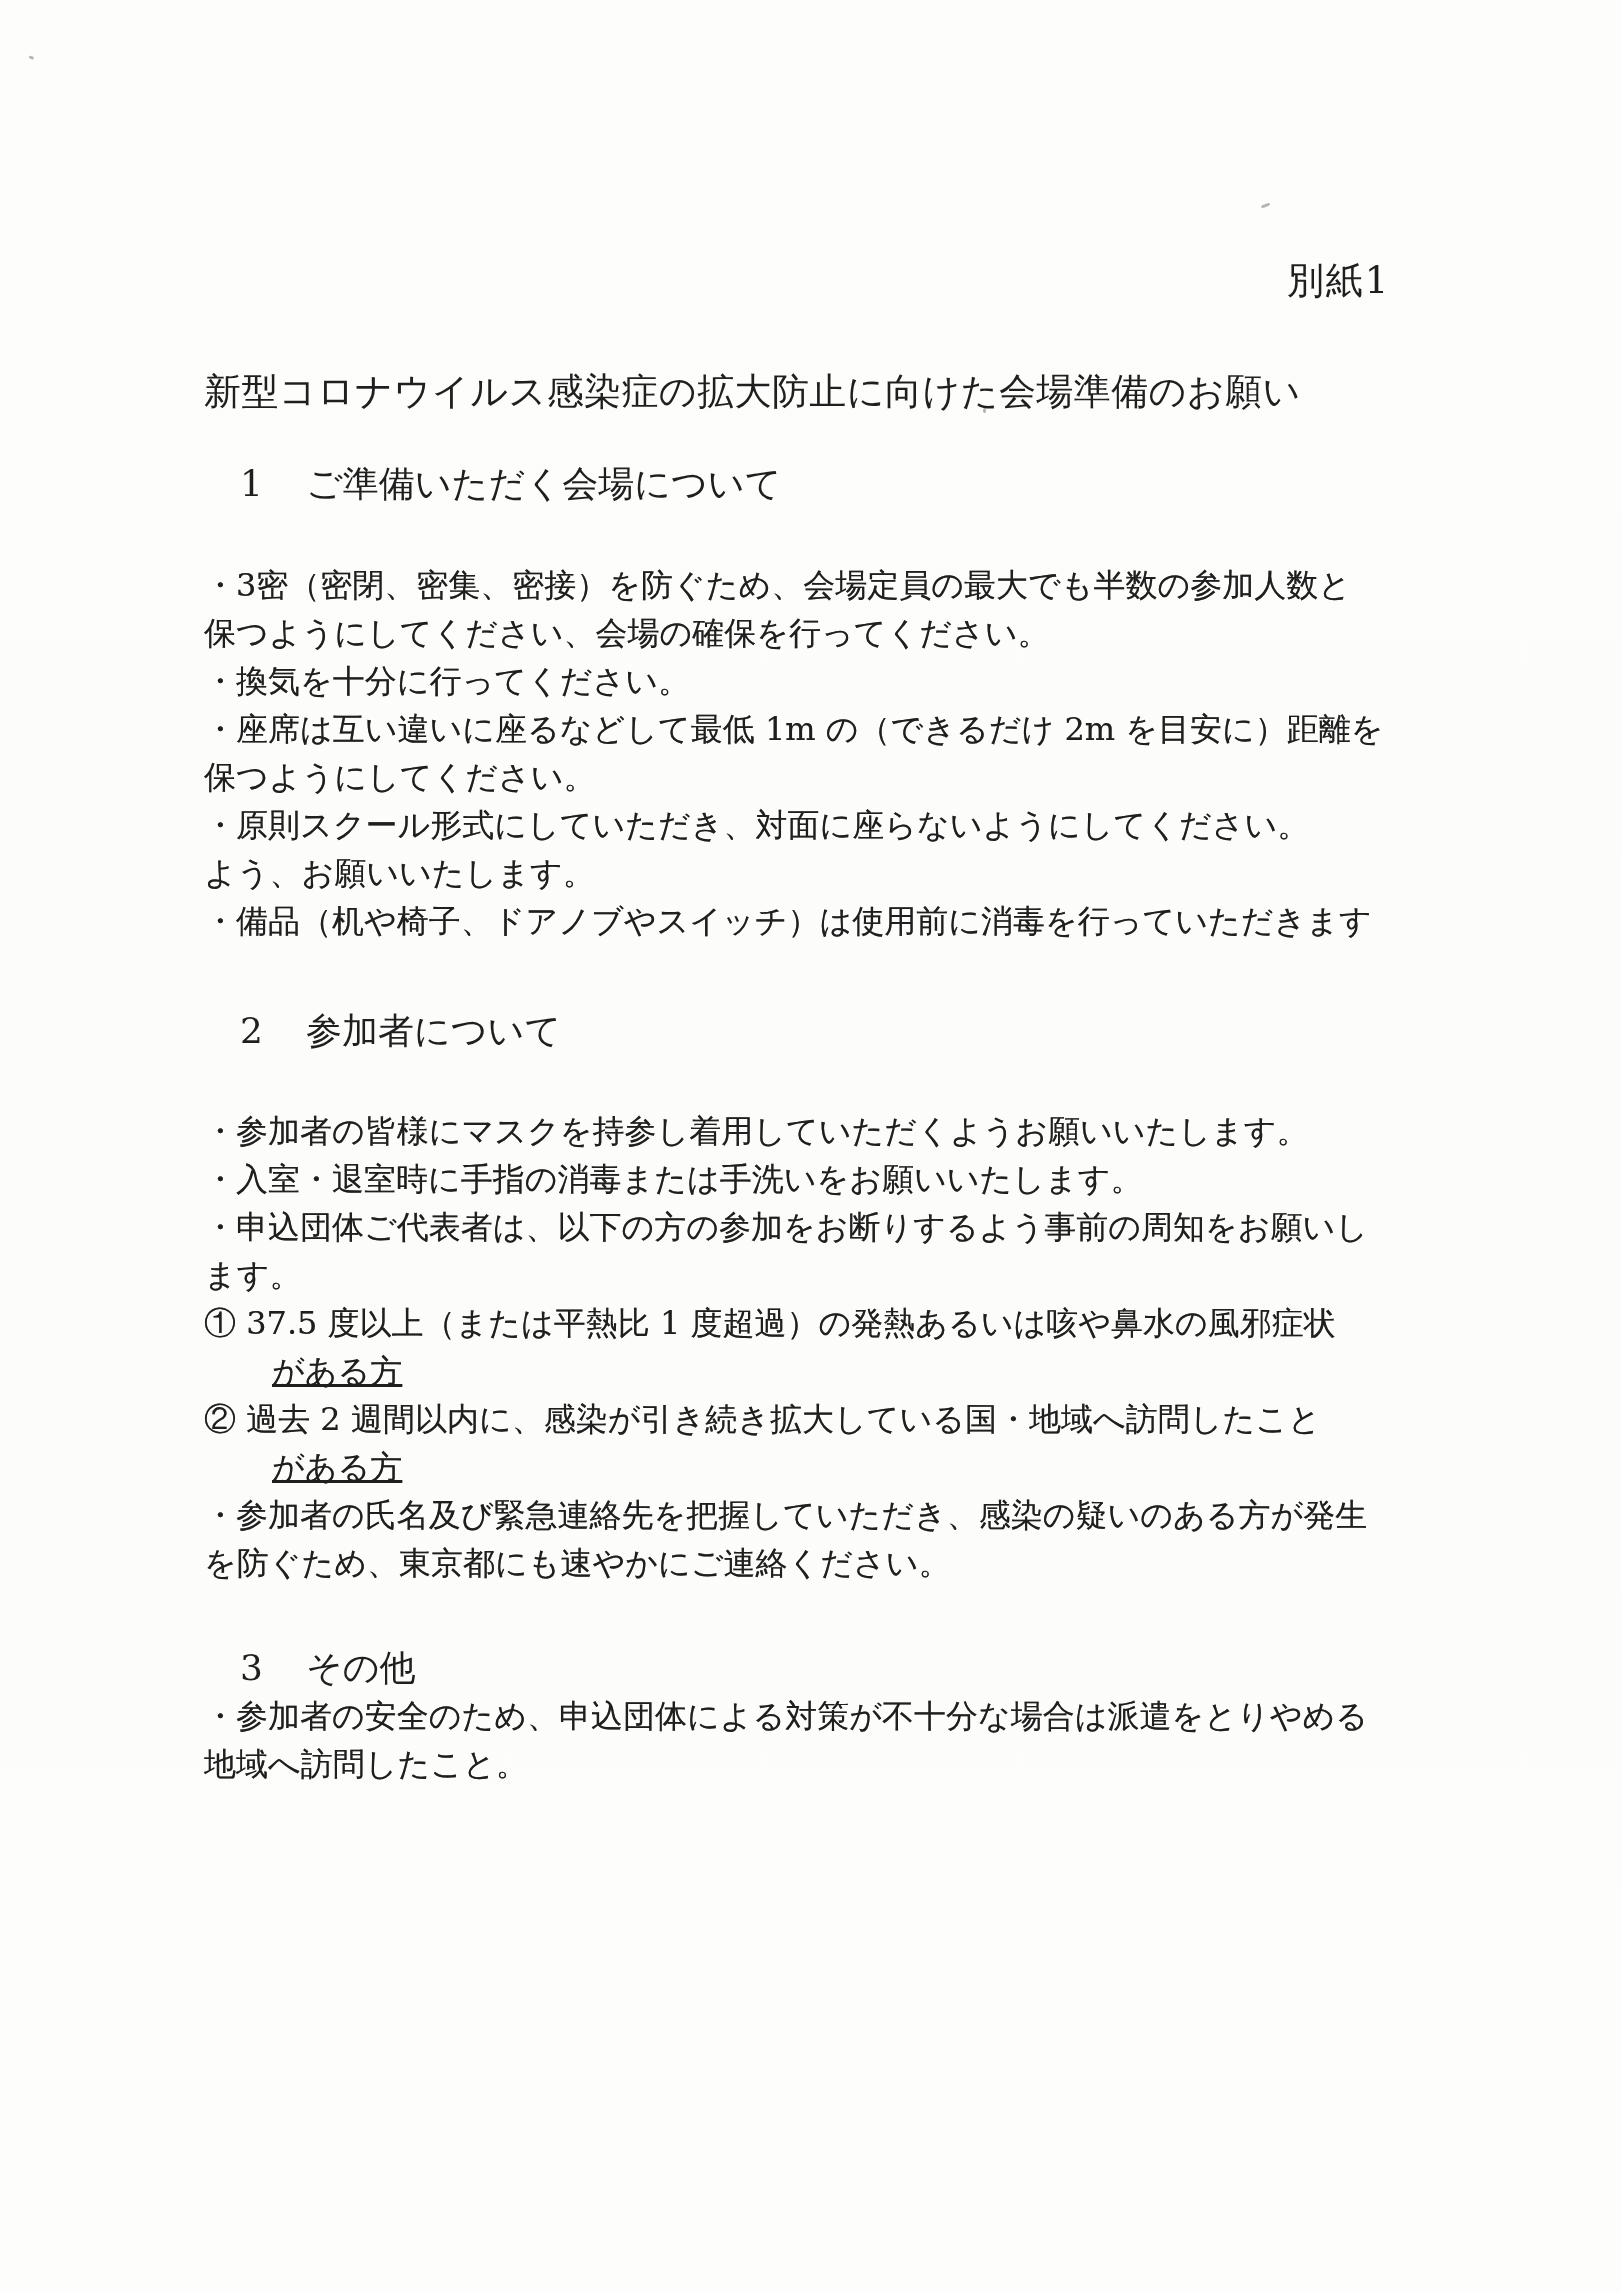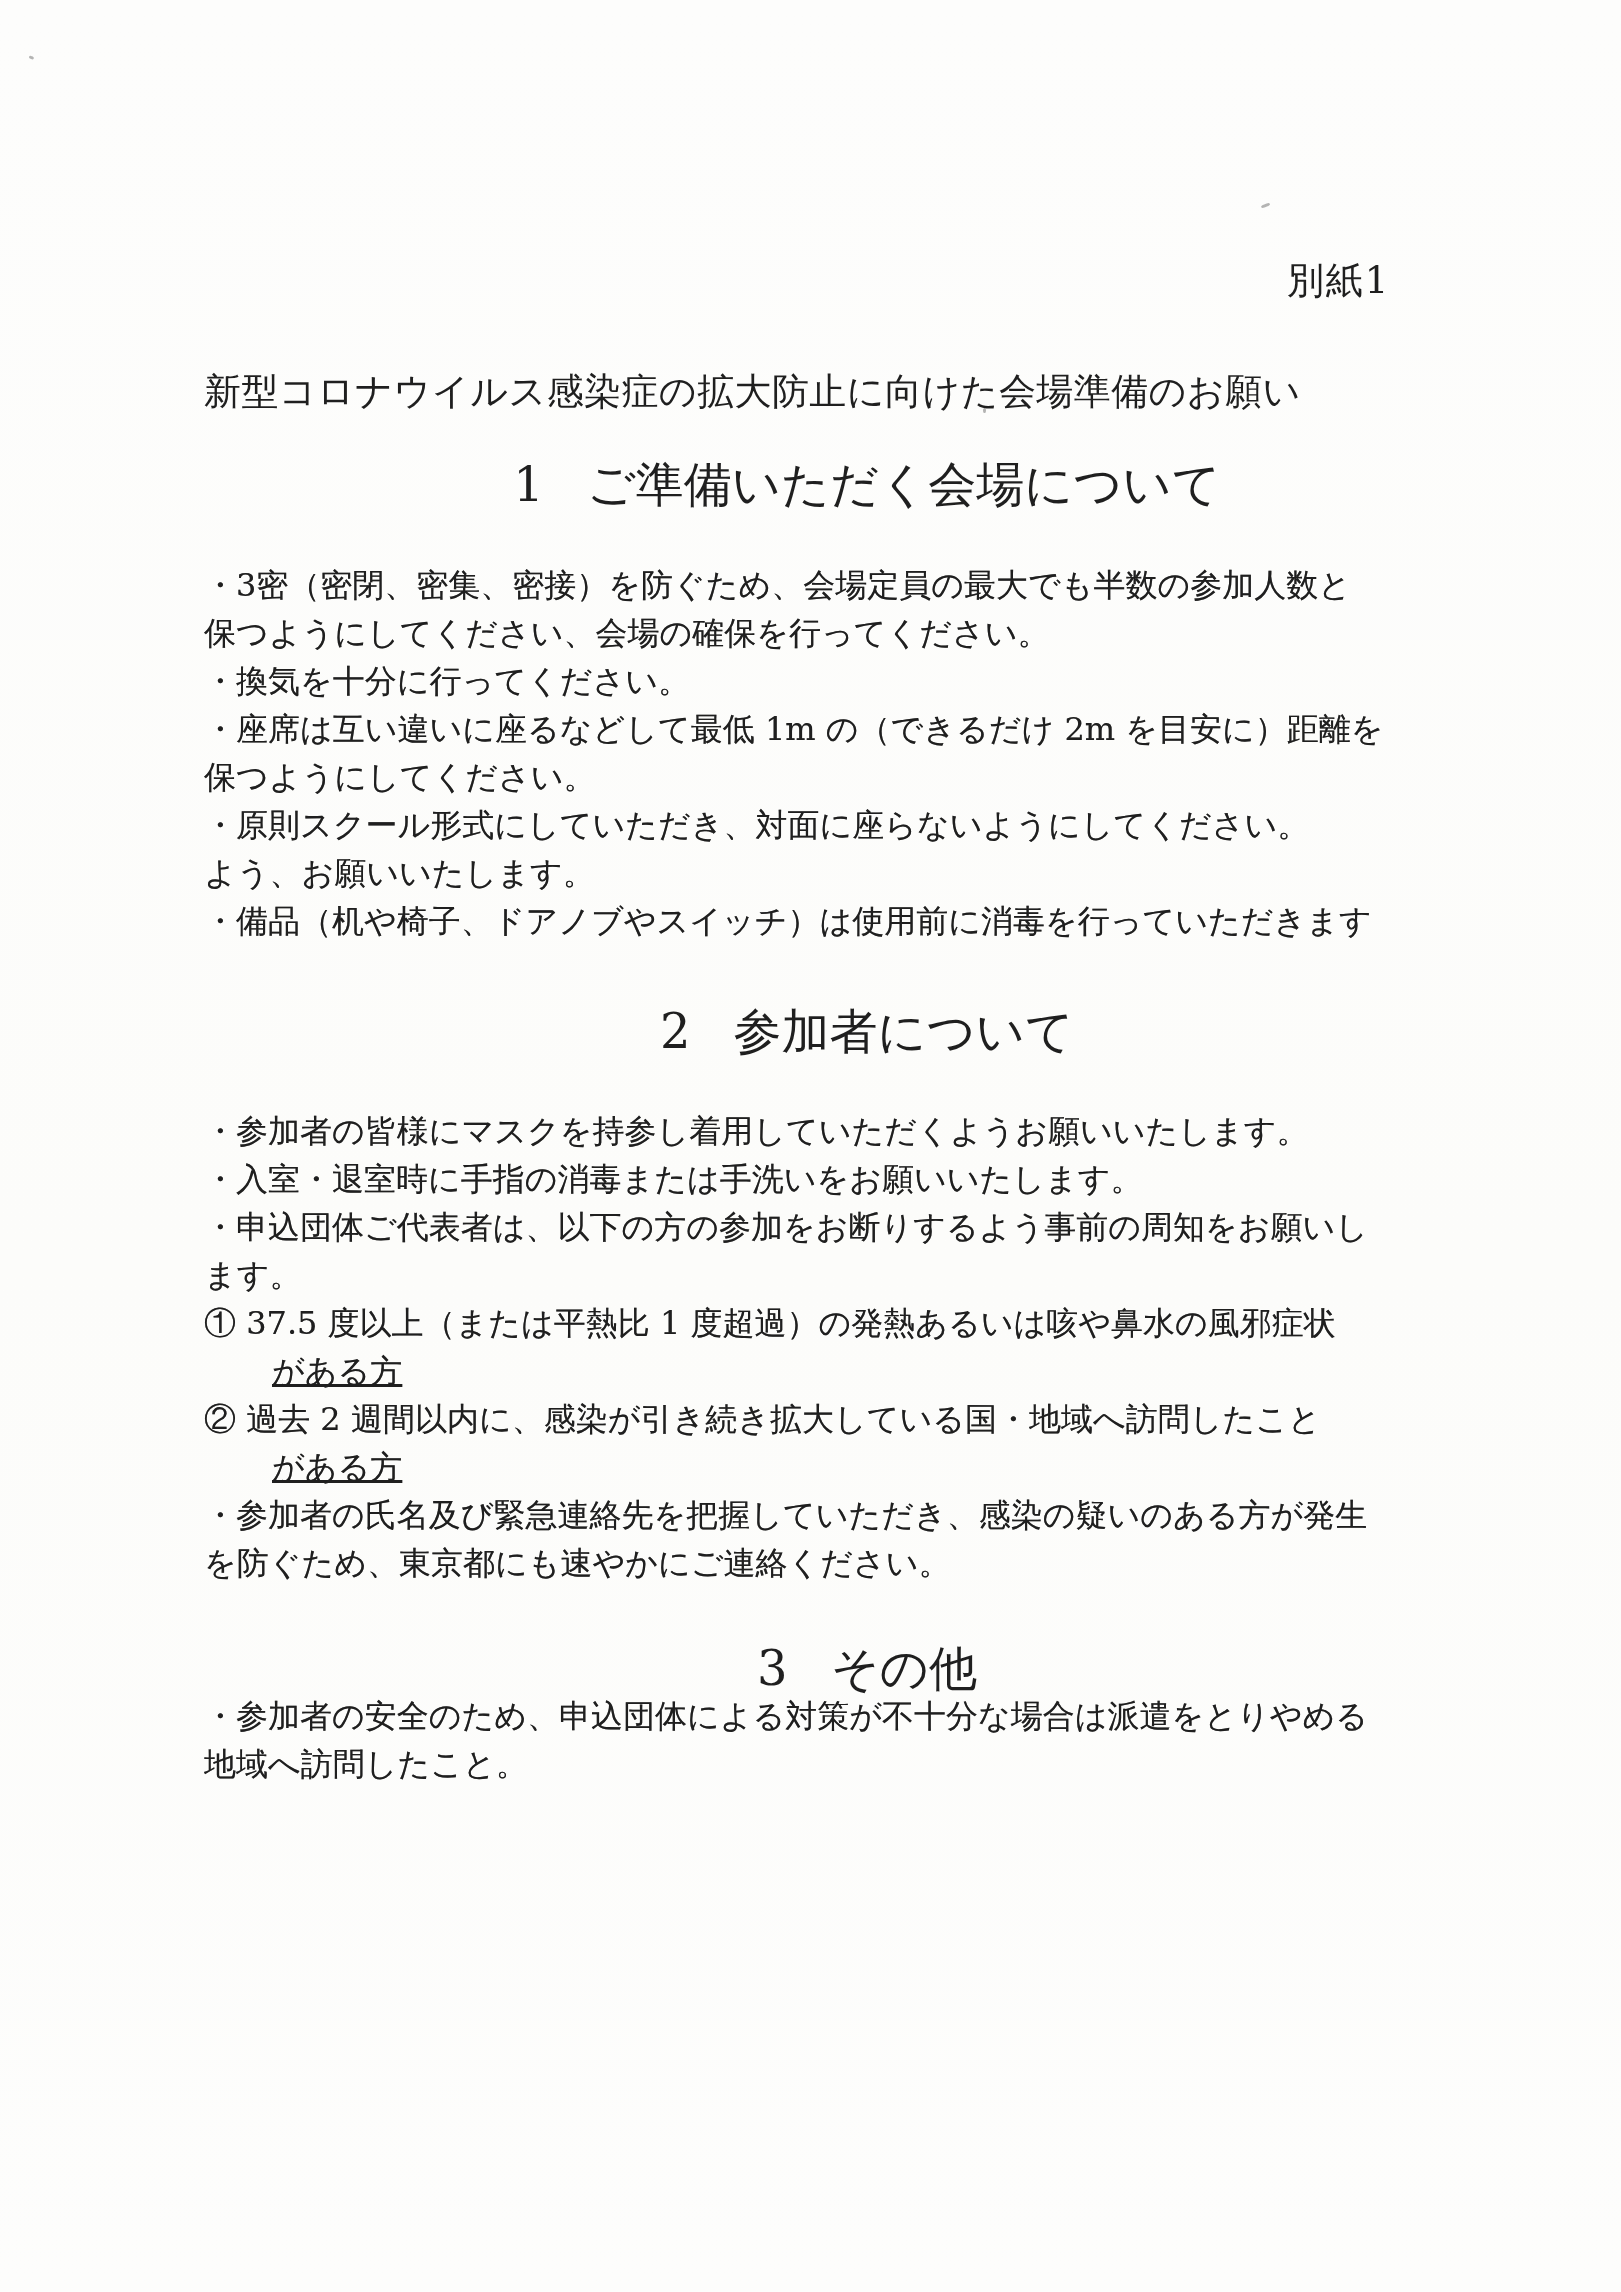--- a/index.html
+++ b/index.html
@@ -33,23 +33,22 @@
   .section {
     position: absolute;
     left: 204px; width: 1290px;
   }
   .sec-1 { top: 460px; }
   .sec-2 { top: 1007px; }
   .sec-3 { top: 1644px; }
   .sec-head {
     padding-left: 36px;
     height: 48px; line-height: 48px;
-    font-size: 48px;
+    font-size: 36px;
     white-space: nowrap;
-    text-align: center;
   }
   .sec-no { display: inline-block; margin-right: 43px; }
   .sec-body { }
   .sec-1 .sec-body { margin-top: 53px; }
   .sec-2 .sec-body { margin-top: 52px; }
   .sec-3 .sec-body { margin-top: 0; }
   .line {
     height: 48px; line-height: 48px;
     font-size: 32px;
     white-space: nowrap;

